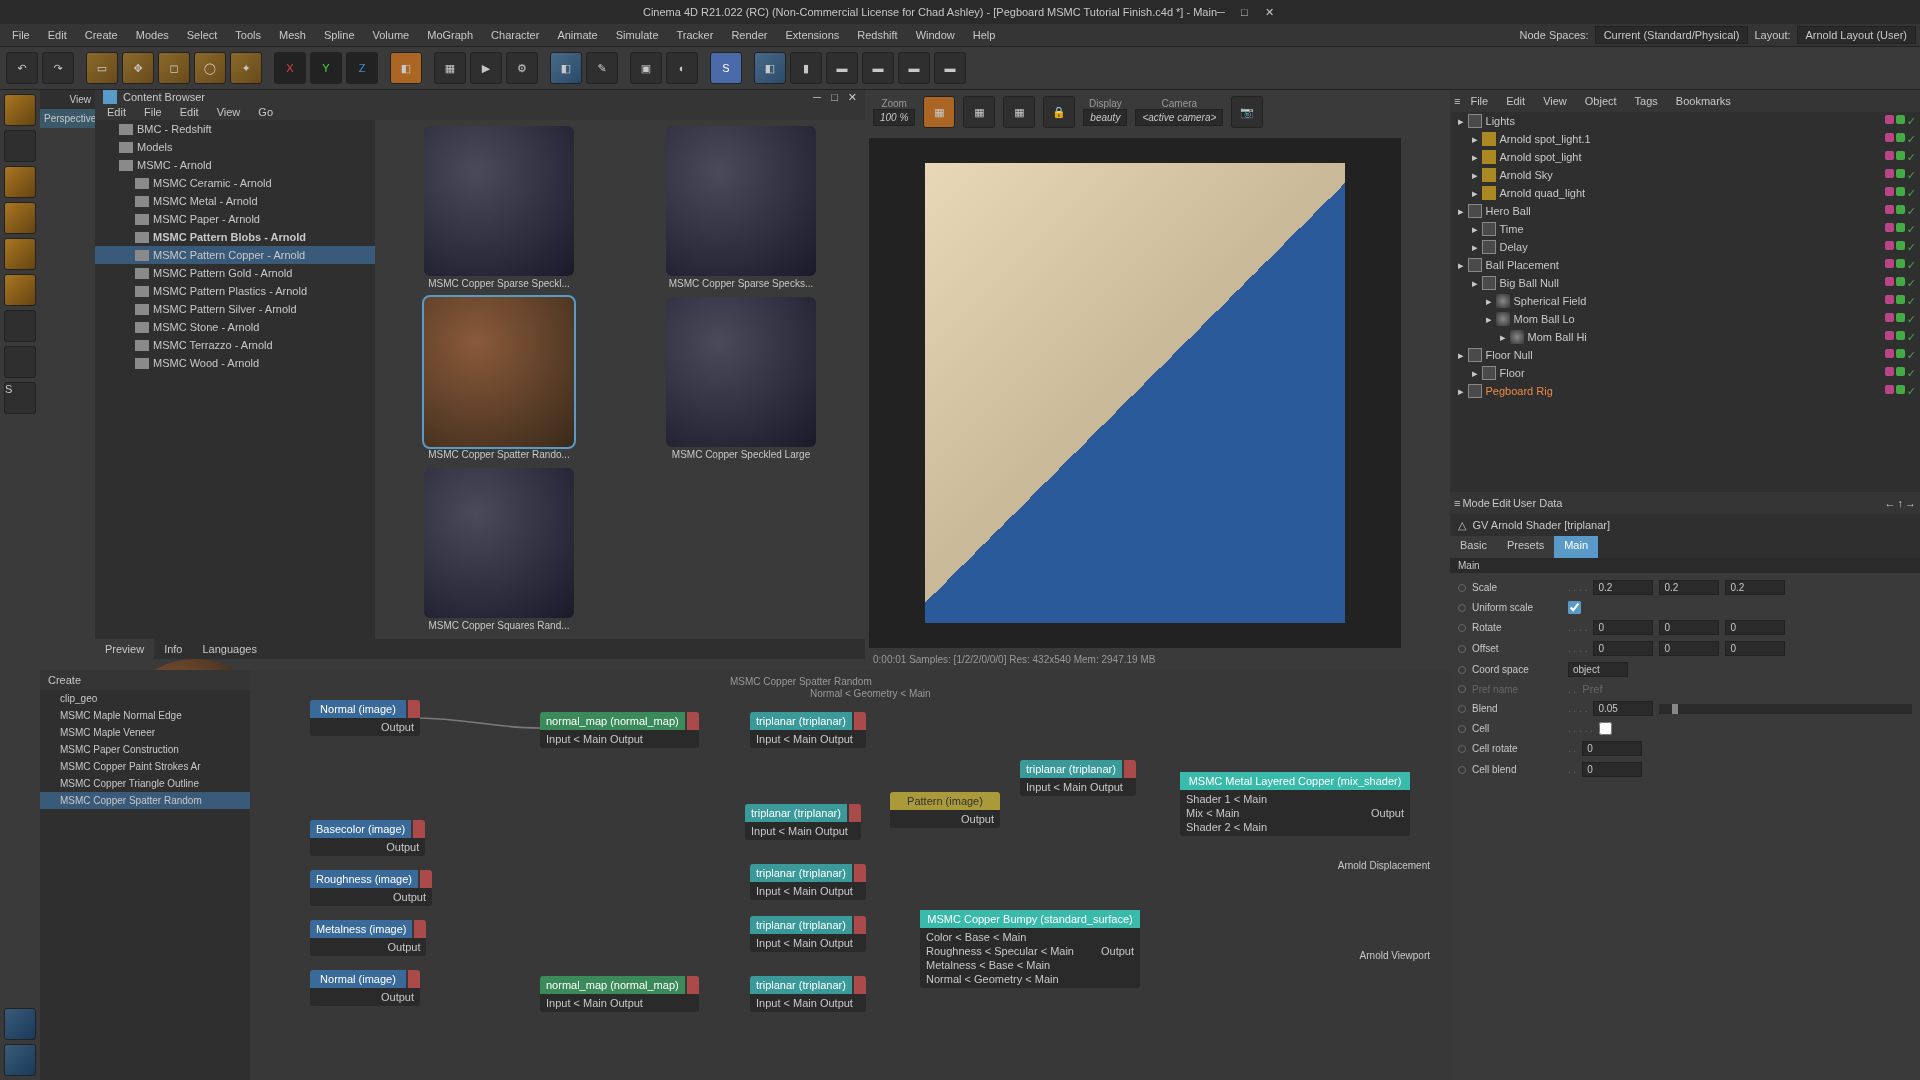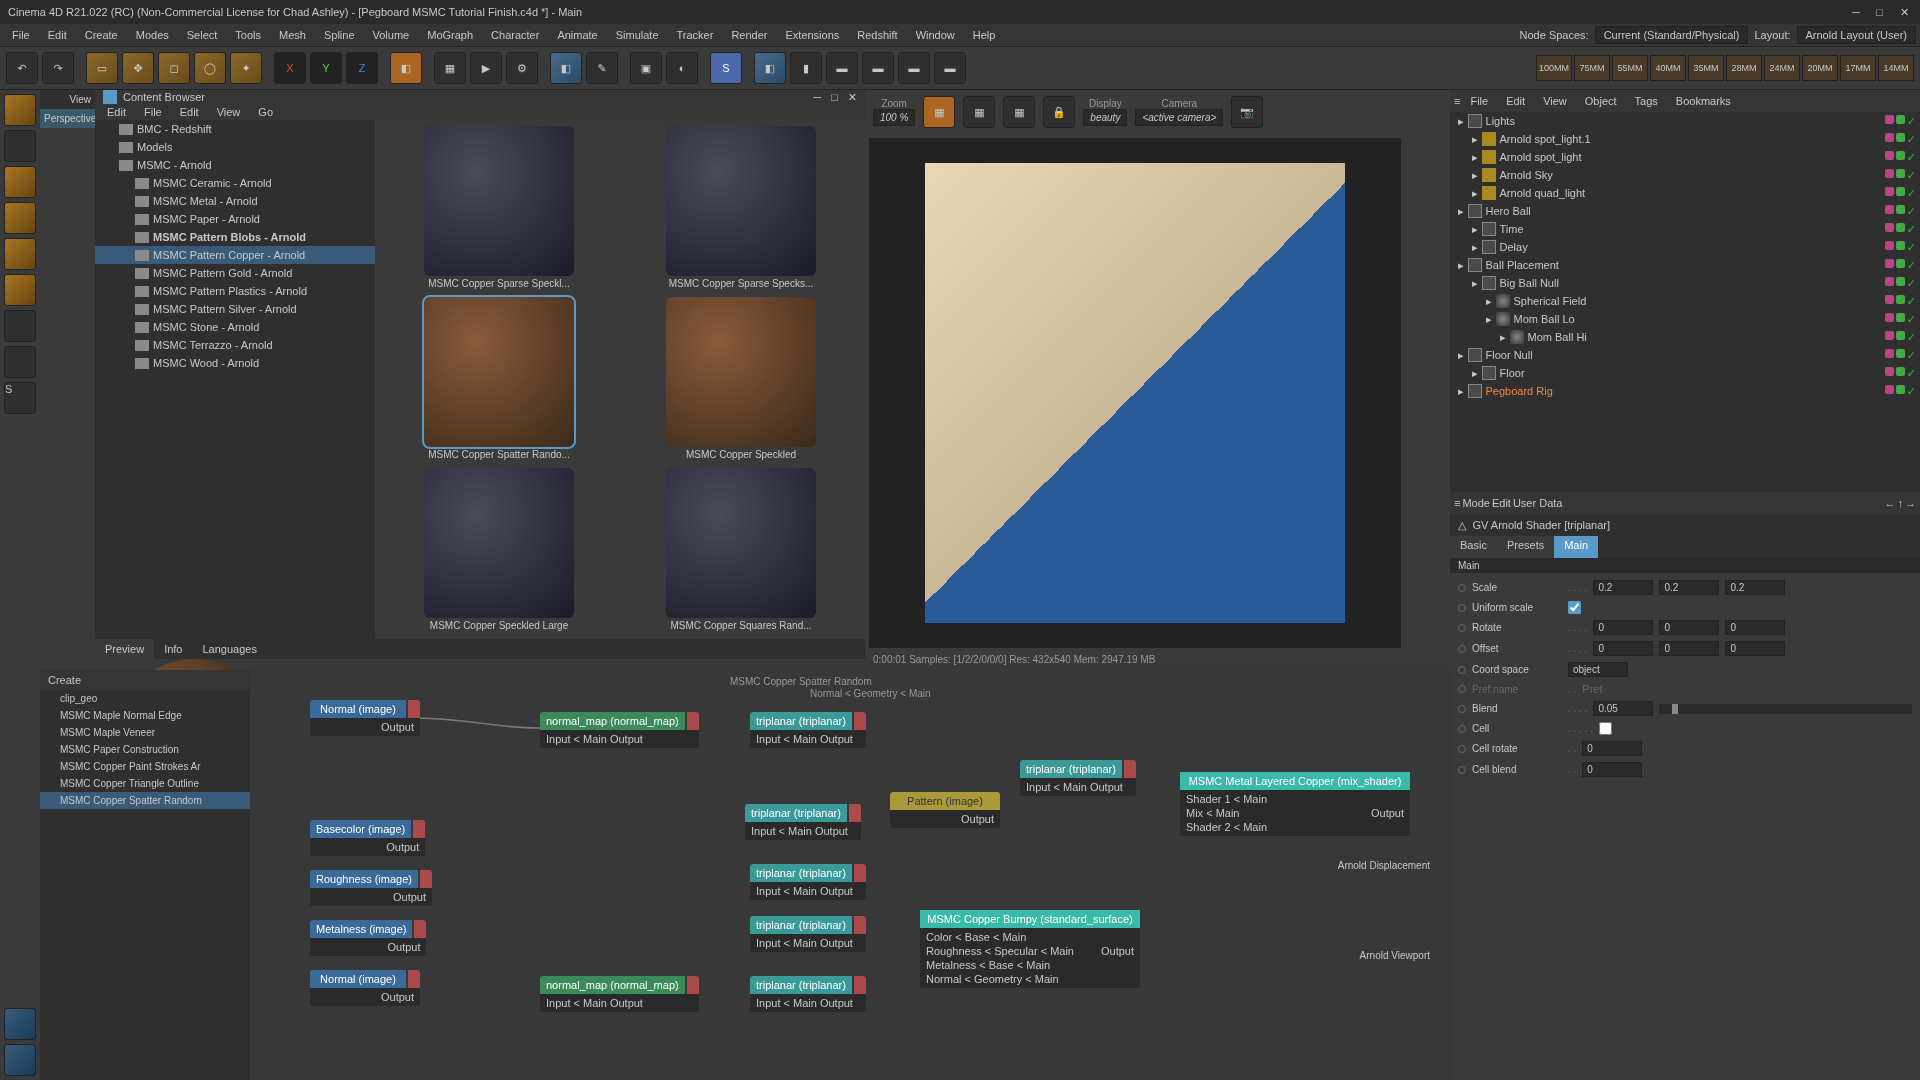--- a/index.html
+++ b/index.html
@@ -1,17 +1,17 @@
 <!DOCTYPE html>
 <html><head>
 <meta charset="utf-8">
 <style>
 *{margin:0;padding:0;box-sizing:border-box;font-family:"Segoe UI",Arial,sans-serif;font-size:11px;color:#c8c8c8;}
 body{background:#3a3a3a;width:1920px;height:1080px;overflow:hidden;position:relative;}
-.titlebar{height:24px;background:#2a2a2a;display:flex;align-items:center;padding:0 8px;justify-content:space-between;}
+.titlebar{height:24px;background:#2a2a2a;display:flex;align-items:center;padding:0 8px;justify-content:center;}
 .titlebar .wincontrols{display:flex;gap:12px;}
 .titlebar .wincontrols span{width:12px;height:12px;display:inline-block;}
 .menubar{height:22px;background:#353535;display:flex;align-items:center;padding:0 4px;gap:2px;}
 .menubar .mi{padding:2px 8px;cursor:default;}
 .menubar-right{margin-left:auto;display:flex;align-items:center;gap:6px;}
 .menubar-right .sel{background:#2a2a2a;padding:2px 8px;border:1px solid #222;}
 .toolbar{height:44px;background:#3a3a3a;border-top:1px solid #222;border-bottom:1px solid #222;display:flex;align-items:center;padding:0 6px;gap:4px;}
 .tbtn{width:32px;height:32px;background:#2f2f2f;border:1px solid #222;border-radius:3px;display:flex;align-items:center;justify-content:center;}
 .tbtn.cube{background:linear-gradient(135deg,#4a6a8a,#2a4a6a);}
 .tbtn.gold{background:linear-gradient(135deg,#8a6a2a,#6a4a1a);}
@@ -181,32 +181,20 @@
   <div class="tbtn">◐</div>
   <div class="tdiv"></div>
   <div class="tbtn" style="background:#4a6aaa;color:#fff">S</div>
   <div class="tdiv"></div>
   <div class="tbtn cube">◧</div>
   <div class="tbtn">▮</div>
   <div class="tbtn">▬</div>
   <div class="tbtn">▬</div>
   <div class="tbtn">▬</div>
   <div class="tbtn">▬</div>
-  <div class="lensbar">
-    <div class="lens">100MM</div>
-    <div class="lens">75MM</div>
-    <div class="lens">55MM</div>
-    <div class="lens">40MM</div>
-    <div class="lens">35MM</div>
-    <div class="lens">28MM</div>
-    <div class="lens">24MM</div>
-    <div class="lens">20MM</div>
-    <div class="lens">17MM</div>
-    <div class="lens">14MM</div>
-  </div>
 </div>
 
 <div class="main-area">
 
   <div class="left-tools">
     <div class="lt gold"></div>
     <div class="lt"></div>
     <div class="lt gold"></div>
     <div class="lt gold"></div>
     <div class="lt gold"></div>
@@ -306,24 +294,20 @@
                 <div class="ball"></div>
                 <div class="lbl">MSMC Copper Sparse Speckl...</div>
               </div>
               <div class="cb-thumb">
                 <div class="ball"></div>
                 <div class="lbl">MSMC Copper Sparse Specks...</div>
               </div>
               <div class="cb-thumb">
                 <div class="ball copper sel"></div>
                 <div class="lbl">MSMC Copper Spatter Rando...</div>
-              </div>
-              <div class="cb-thumb">
-                <div class="ball copper"></div>
-                <div class="lbl">MSMC Copper Speckled</div>
               </div>
               <div class="cb-thumb">
                 <div class="ball"></div>
                 <div class="lbl">MSMC Copper Speckled Large</div>
               </div>
               <div class="cb-thumb">
                 <div class="ball"></div>
                 <div class="lbl">MSMC Copper Squares Rand...</div>
               </div>
             </div>

